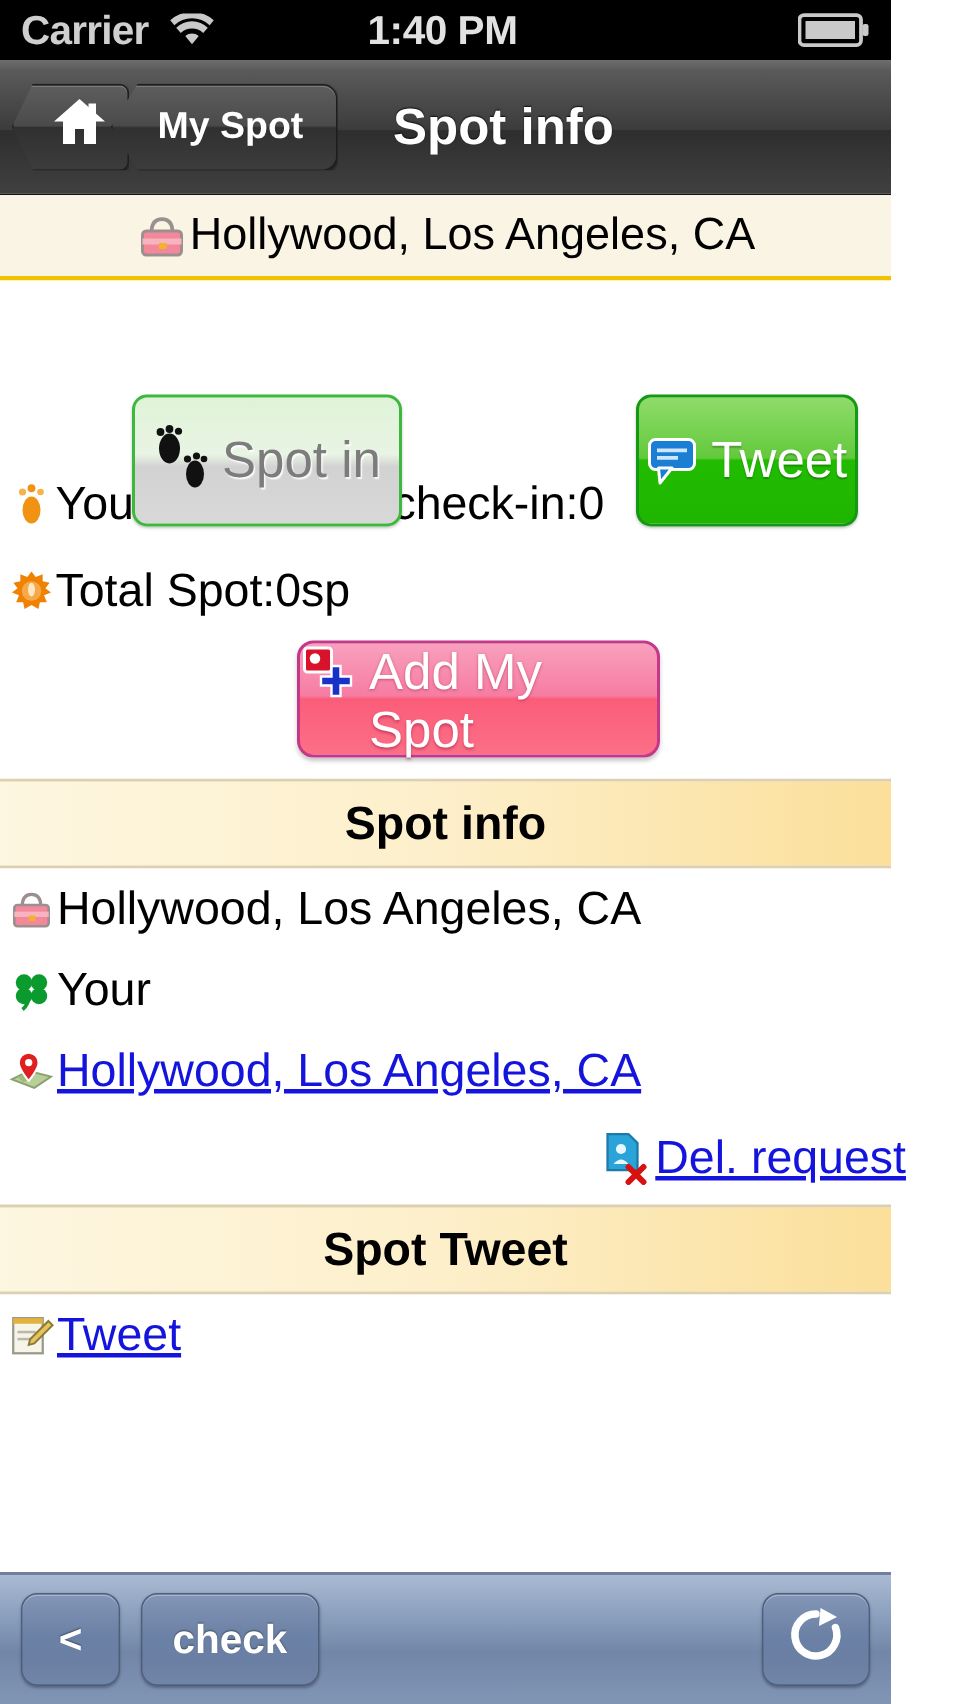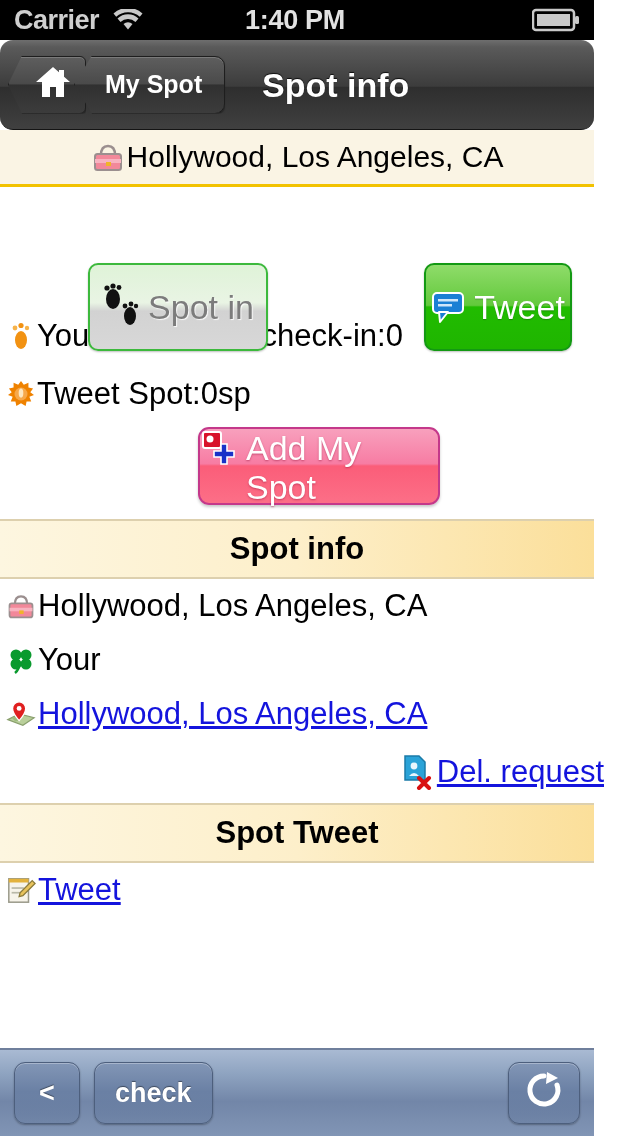--- a/index.html
+++ b/index.html
@@ -24,21 +24,21 @@
     font-size: 27px; font-weight: bold; color: #e2e2e2; letter-spacing: -0.3px;
     pointer-events: none;
   }
   .battery { margin-left: auto; display: flex; align-items: center; }
 
   
   .navbar {
     flex: 0 0 90px; height: 90px; position: relative;
     background: linear-gradient(to bottom, #6e6e6e 0%, #5a5a5a 8%, #3c3c3c 52%, #2e2e2e 53%, #404040 100%);
     border-bottom: 1px solid #141414;
-    display: flex; align-items: center; border-radius: 13px;
+    display: flex; align-items: center;
   }
   .crumbs { display: flex; align-items: center; margin-left: 8px; }
   .crumb {
     height: 58px; display: flex; align-items: center; justify-content: center;
     background: linear-gradient(to bottom, #5e5e5e 0%, #4a4a4a 48%, #303030 50%, #3c3c3c 100%);
     border: 1px solid #1e1e1e;
     color: #fff; font-size: 25px; font-weight: bold;
     box-shadow: inset 0 1px 0 rgba(255,255,255,.18), 0 1px 2px rgba(0,0,0,.55);
   }
   .crumb.home {
@@ -238,21 +238,21 @@
       <span>Your Number of check-in:0</span>
     </div>
     <div class="stat-row">
       <span class="ic">
         <svg width="28" height="28" viewBox="0 0 28 28">
           <path d="M14 0 L17 4 L22 2 L22 7 L27 8 L24 12 L28 15 L23 17 L25 22 L20 22 L19 27 L14 24 L9 27 L8 22 L3 22 L5 17 L0 15 L4 12 L1 8 L6 7 L6 2 L11 4 Z" fill="#ef8200"></path>
           <circle cx="14" cy="14" r="7" fill="#f7a84a"></circle>
           <ellipse cx="14" cy="13" rx="2.5" ry="5" fill="#fde7c2"></ellipse>
         </svg>
       </span>
-      <span>Tweet Spot:0sp</span>
+      <span>Total Spot:0sp</span>
     </div>
   </div>
 
   <div class="addspot-wrap">
     <div class="btn-addspot">
       <span class="ic">
         <svg width="38" height="38" viewBox="0 0 38 38">
           <rect x="3" y="3" width="18" height="16" rx="2" fill="#d8122a" stroke="#fff" stroke-width="2"></rect>
           <circle cx="10" cy="10" r="3.5" fill="#fff"></circle>
           <path d="M19 20 h7 v-7 h6 v7 h7 v6 h-7 v7 h-6 v-7 h-7 z" transform="translate(-5,2)" fill="#1832c8" stroke="#fff" stroke-width="1.6"></path>

